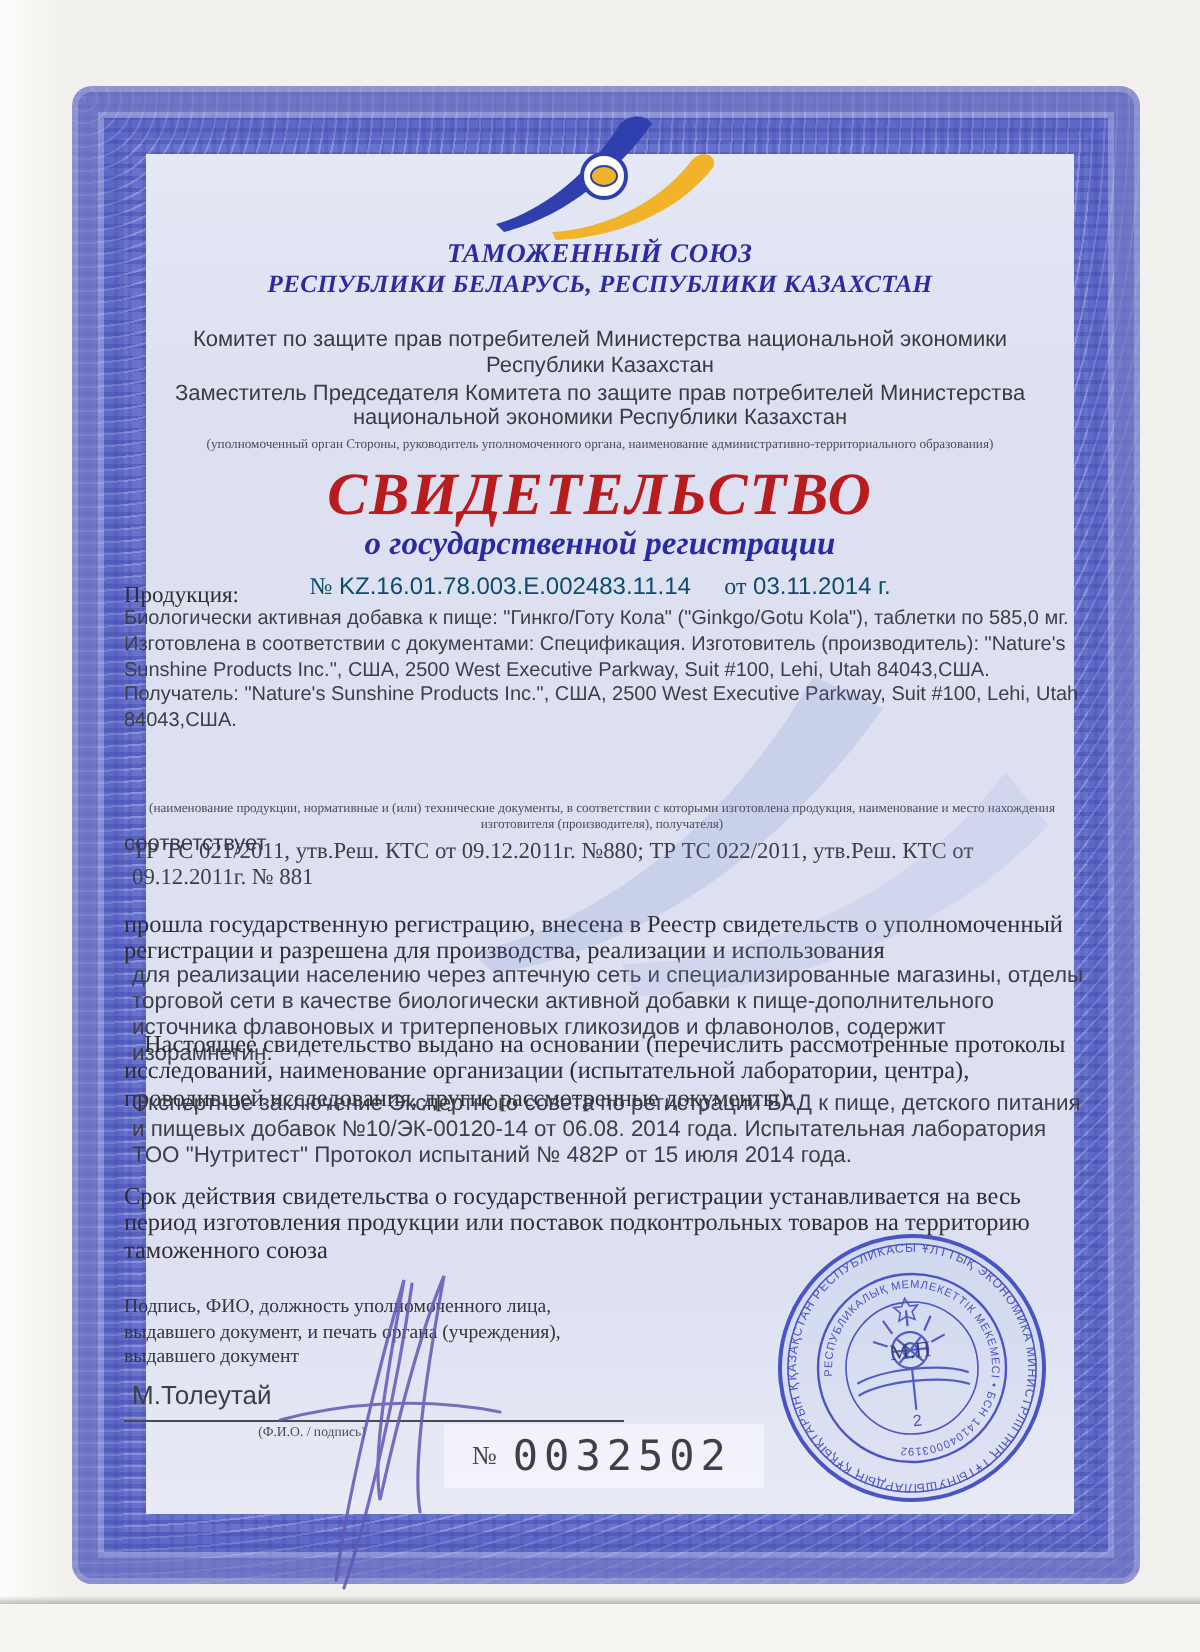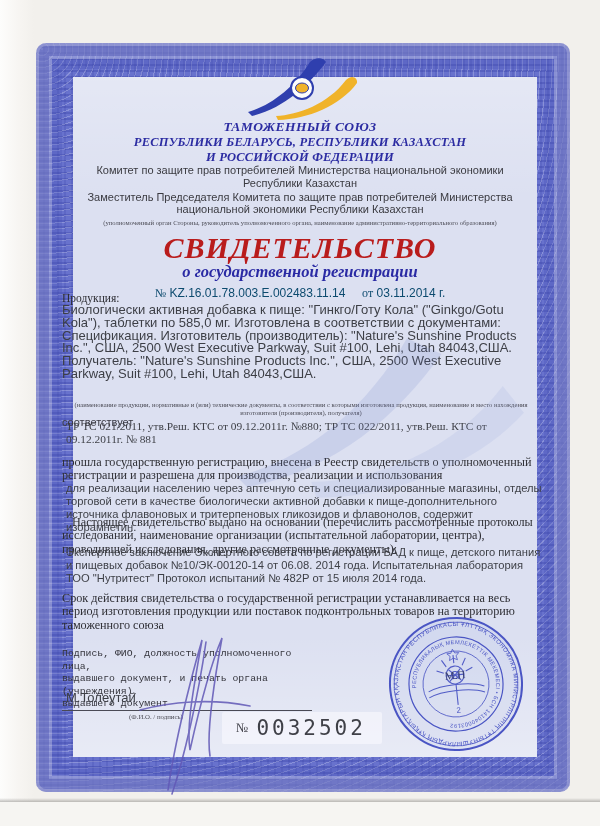--- a/index.html
+++ b/index.html
@@ -59,40 +59,40 @@
     font-size:16.5px;color:#2a2aa4;}
 
   .numline{position:absolute;left:0;top:286px;width:600px;text-align:center;
     font-size:12px;color:#0c4a6e;}
   .numline .lbl{font-family:"Liberation Serif",serif;}
   .numline .gap{display:inline-block;width:10px;}
 
   .prod-label{position:absolute;left:62px;top:292px;font-family:"Liberation Serif",serif;
     font-size:11.5px;color:#2e2e34;}
   .prod-desc{position:absolute;left:62px;top:304px;width:480px;
-    font-size:13px;line-height:12.8px;color:#3d3f46;}
+    font-size:10px;line-height:12.8px;color:#3d3f46;}
 
   .prod-cap{position:absolute;left:62px;top:401px;width:478px;text-align:center;
     font-family:"Liberation Serif",serif;font-size:6.6px;line-height:7.8px;color:#4c4c56;}
 
   .conform{position:absolute;left:62px;top:416px;font-family:Liberation Sans, sans-serif;
     font-size:11px;color:#3a3a44;}
   .regs{position:absolute;left:66px;top:420px;width:474px;
     font-size:11.4px;line-height:13.2px;color:#3d3f46;font-family:Liberation Serif, serif;}
 
   .p-serif{font-family:"Liberation Serif",serif;font-size:12.2px;line-height:13.4px;color:#2e2e34;}
   .p-sans{font-size:11.2px;line-height:12.9px;color:#3d3f46;}
   .reg-form{position:absolute;left:62px;top:456px;width:480px;}
   .reg-usage{position:absolute;left:66px;top:482px;width:476px;}
   .basis-form{position:absolute;left:62px;top:516px;width:480px;text-indent:10px;}
   .basis-docs{position:absolute;left:66px;top:546px;width:476px;}
   .validity{position:absolute;left:62px;top:592px;width:480px;}
 
   .sig-cap{position:absolute;left:62px;top:648px;width:260px;
-    font-family:Liberation Mono, monospace;font-size:9.8px;line-height:12.5px;color:#35353d;}
+    font-family:Liberation Serif, serif;font-size:9.8px;line-height:12.5px;color:#35353d;}
   .sig-name{position:absolute;left:66px;top:690px;font-size:13px;color:#3d3f46;}
   .sig-line{position:absolute;left:62px;top:710px;width:250px;border-bottom:1px solid #4a4a55;}
   .sig-line-cap{position:absolute;left:96px;top:713px;width:120px;text-align:center;
     font-family:"Liberation Serif",serif;font-size:6.8px;color:#4c4c56;}
 
   .stamp{position:absolute;left:381px;top:609px;width:150px;height:150px;transform:rotate(-6deg);}
 
   .serial-strip{position:absolute;left:222px;top:712px;width:160px;height:32px;
     background:rgba(245,246,252,.75);border-radius:2px;}
   .serial{position:absolute;left:236px;top:716px;}
@@ -123,21 +123,20 @@
     <svg class="logo" viewBox="0 0 124 62">
       <path d="M10 54 C32 48 56 30 72 4 C78 -2 86 0 88 4 C70 28 46 50 14 58 Z" fill="#2f3fae"></path>
       <path d="M38 58 C60 57 90 46 108 22 C114 16 120 20 119 25 C102 48 70 61 40 62 Z" fill="#f0b32a"></path>
       <circle cx="64" cy="30" r="11" fill="#fdfdfb" stroke="#2f3fae" stroke-width="2"></circle>
       <ellipse cx="64" cy="30" rx="6.5" ry="5" fill="#f0b32a" stroke="#2f3fae" stroke-width="1"></ellipse>
     </svg>
 
     <div class="union">
       <div class="l1">ТАМОЖЕННЫЙ СОЮЗ</div>
       <div class="l2">РЕСПУБЛИКИ БЕЛАРУСЬ, РЕСПУБЛИКИ КАЗАХСТАН</div>
-      <div class="l3">И РОССИЙСКОЙ ФЕДЕРАЦИИ</div>
     </div>
 
     <div class="committee">
       <div>Комитет по защите прав потребителей Министерства национальной экономики Республики Казахстан</div>
       <div>Заместитель Председателя Комитета по защите прав потребителей Министерства национальной экономики Республики Казахстан</div>
     </div>
 
     <div class="auth-cap">(уполномоченный орган Стороны, руководитель уполномоченного органа, наименование административно-территориального образования)</div>
 
     <div class="doc-title">СВИДЕТЕЛЬСТВО</div>

